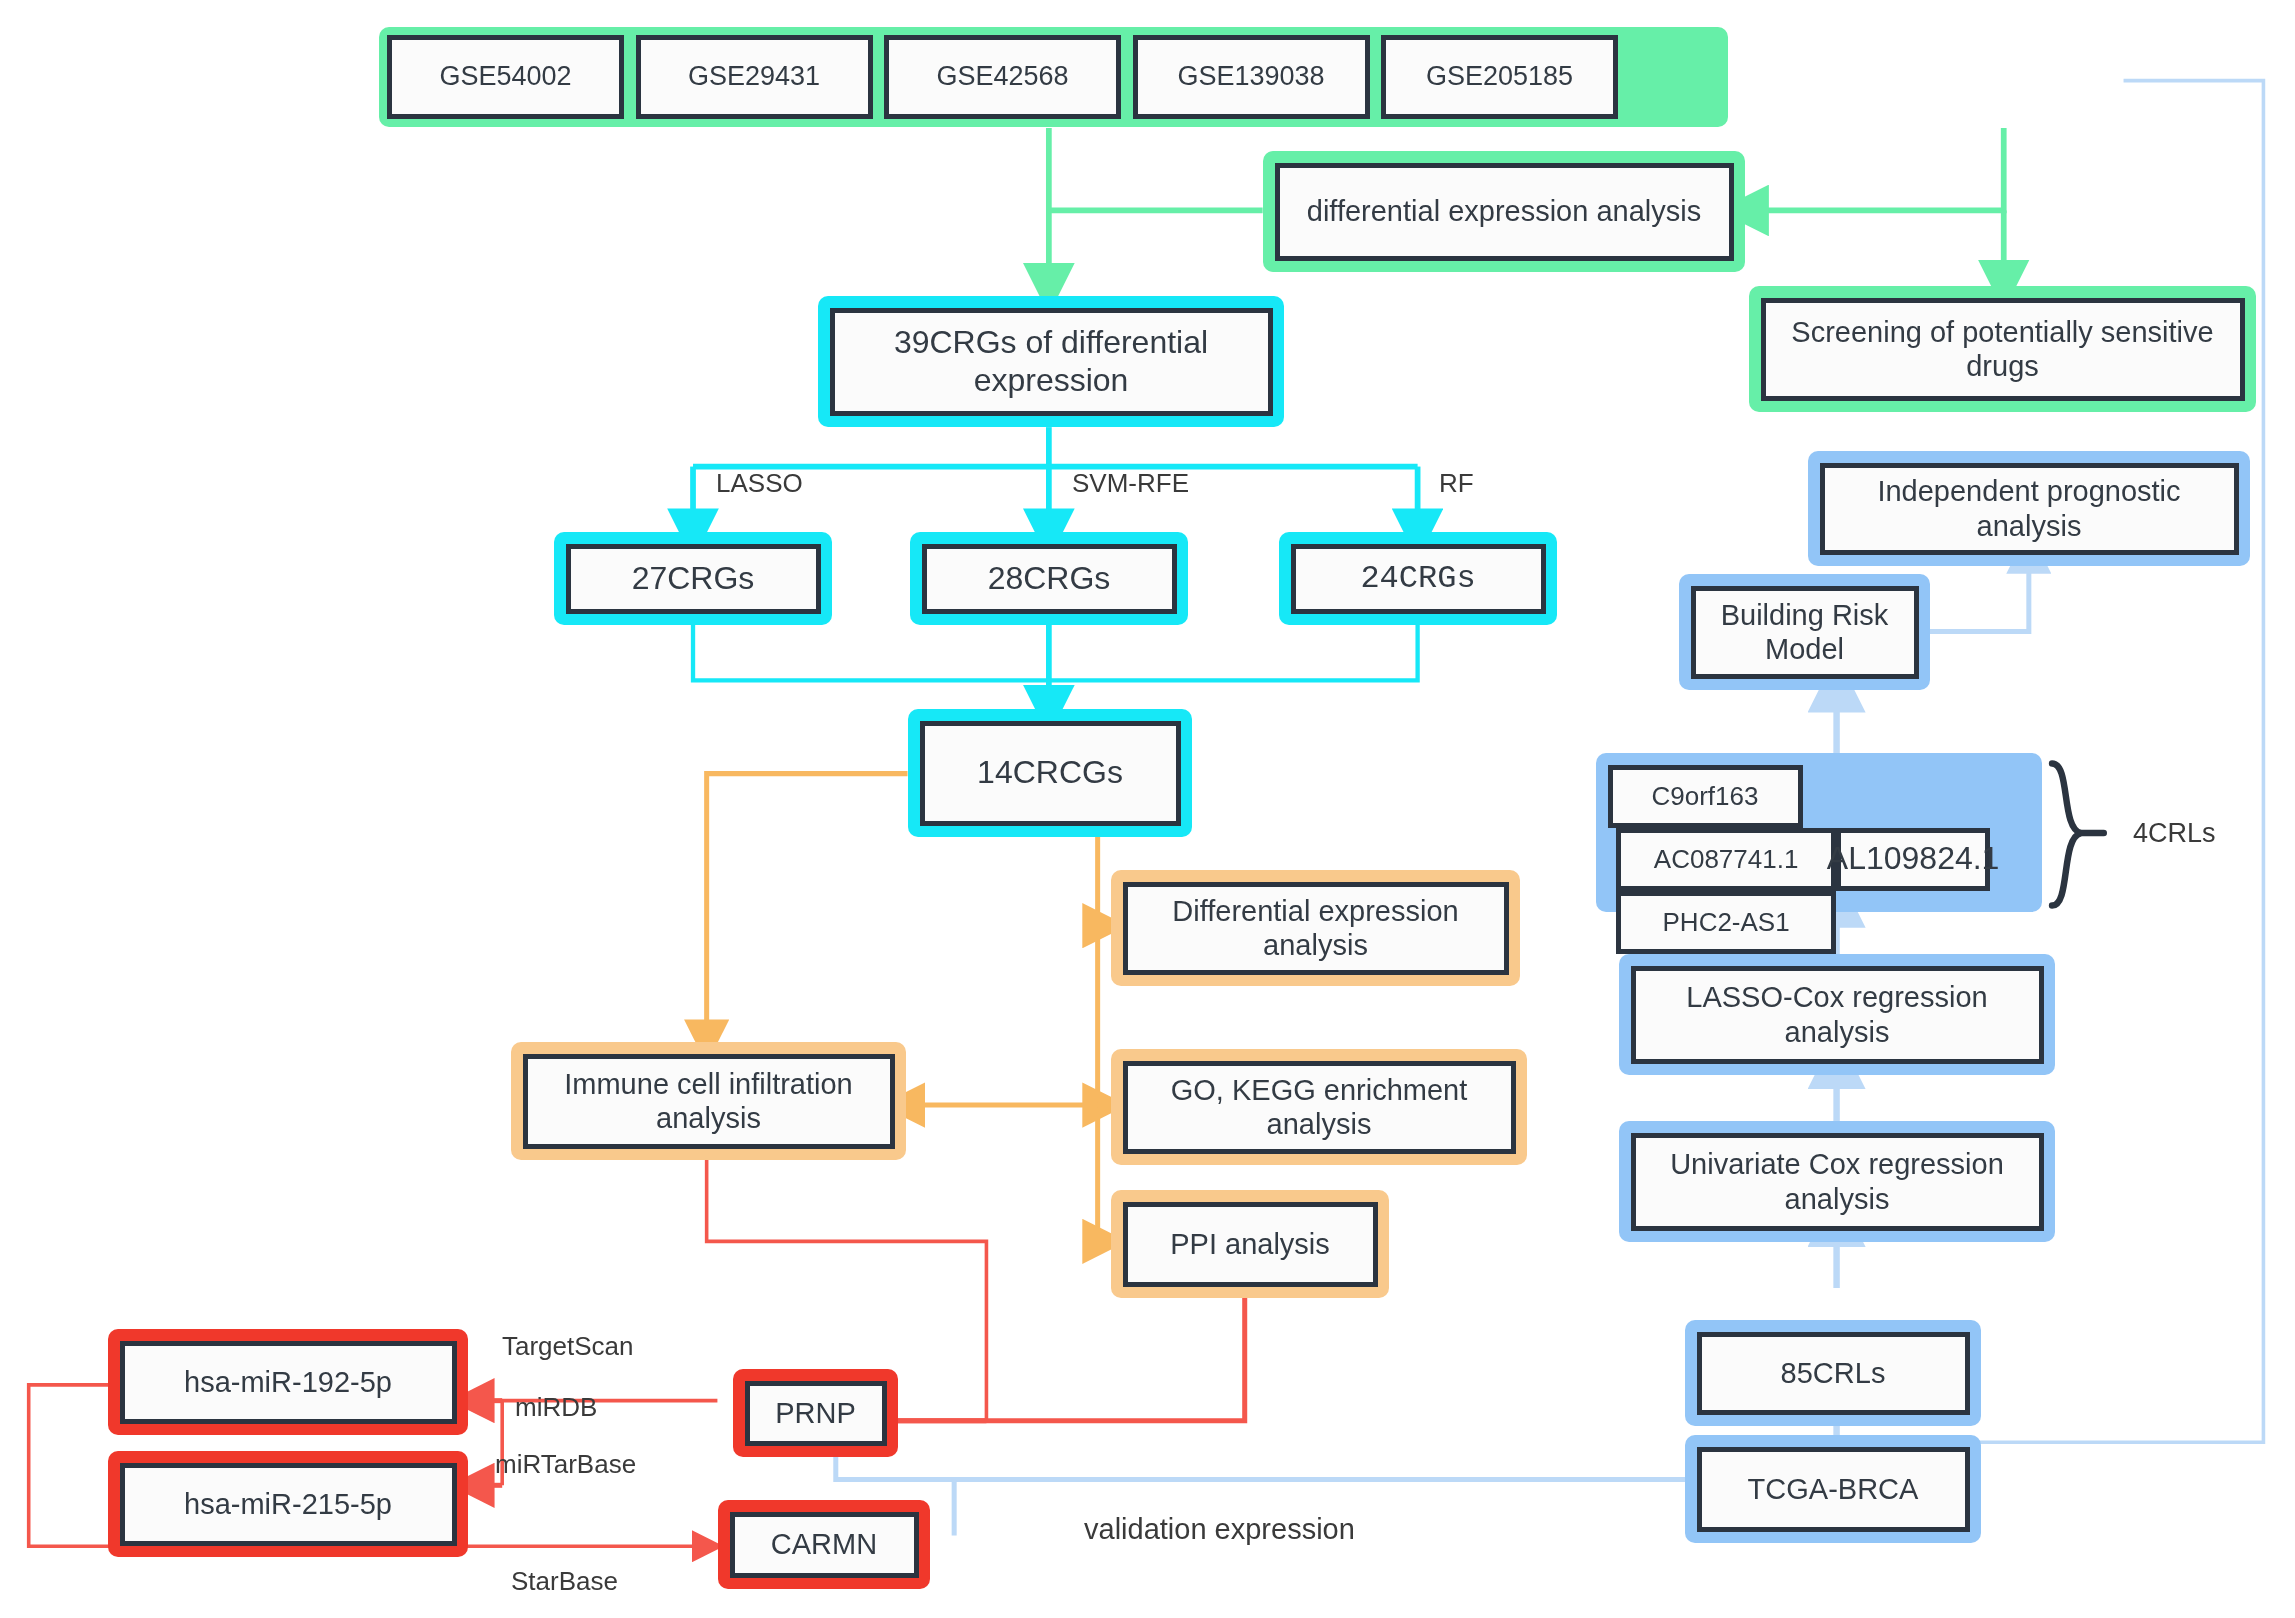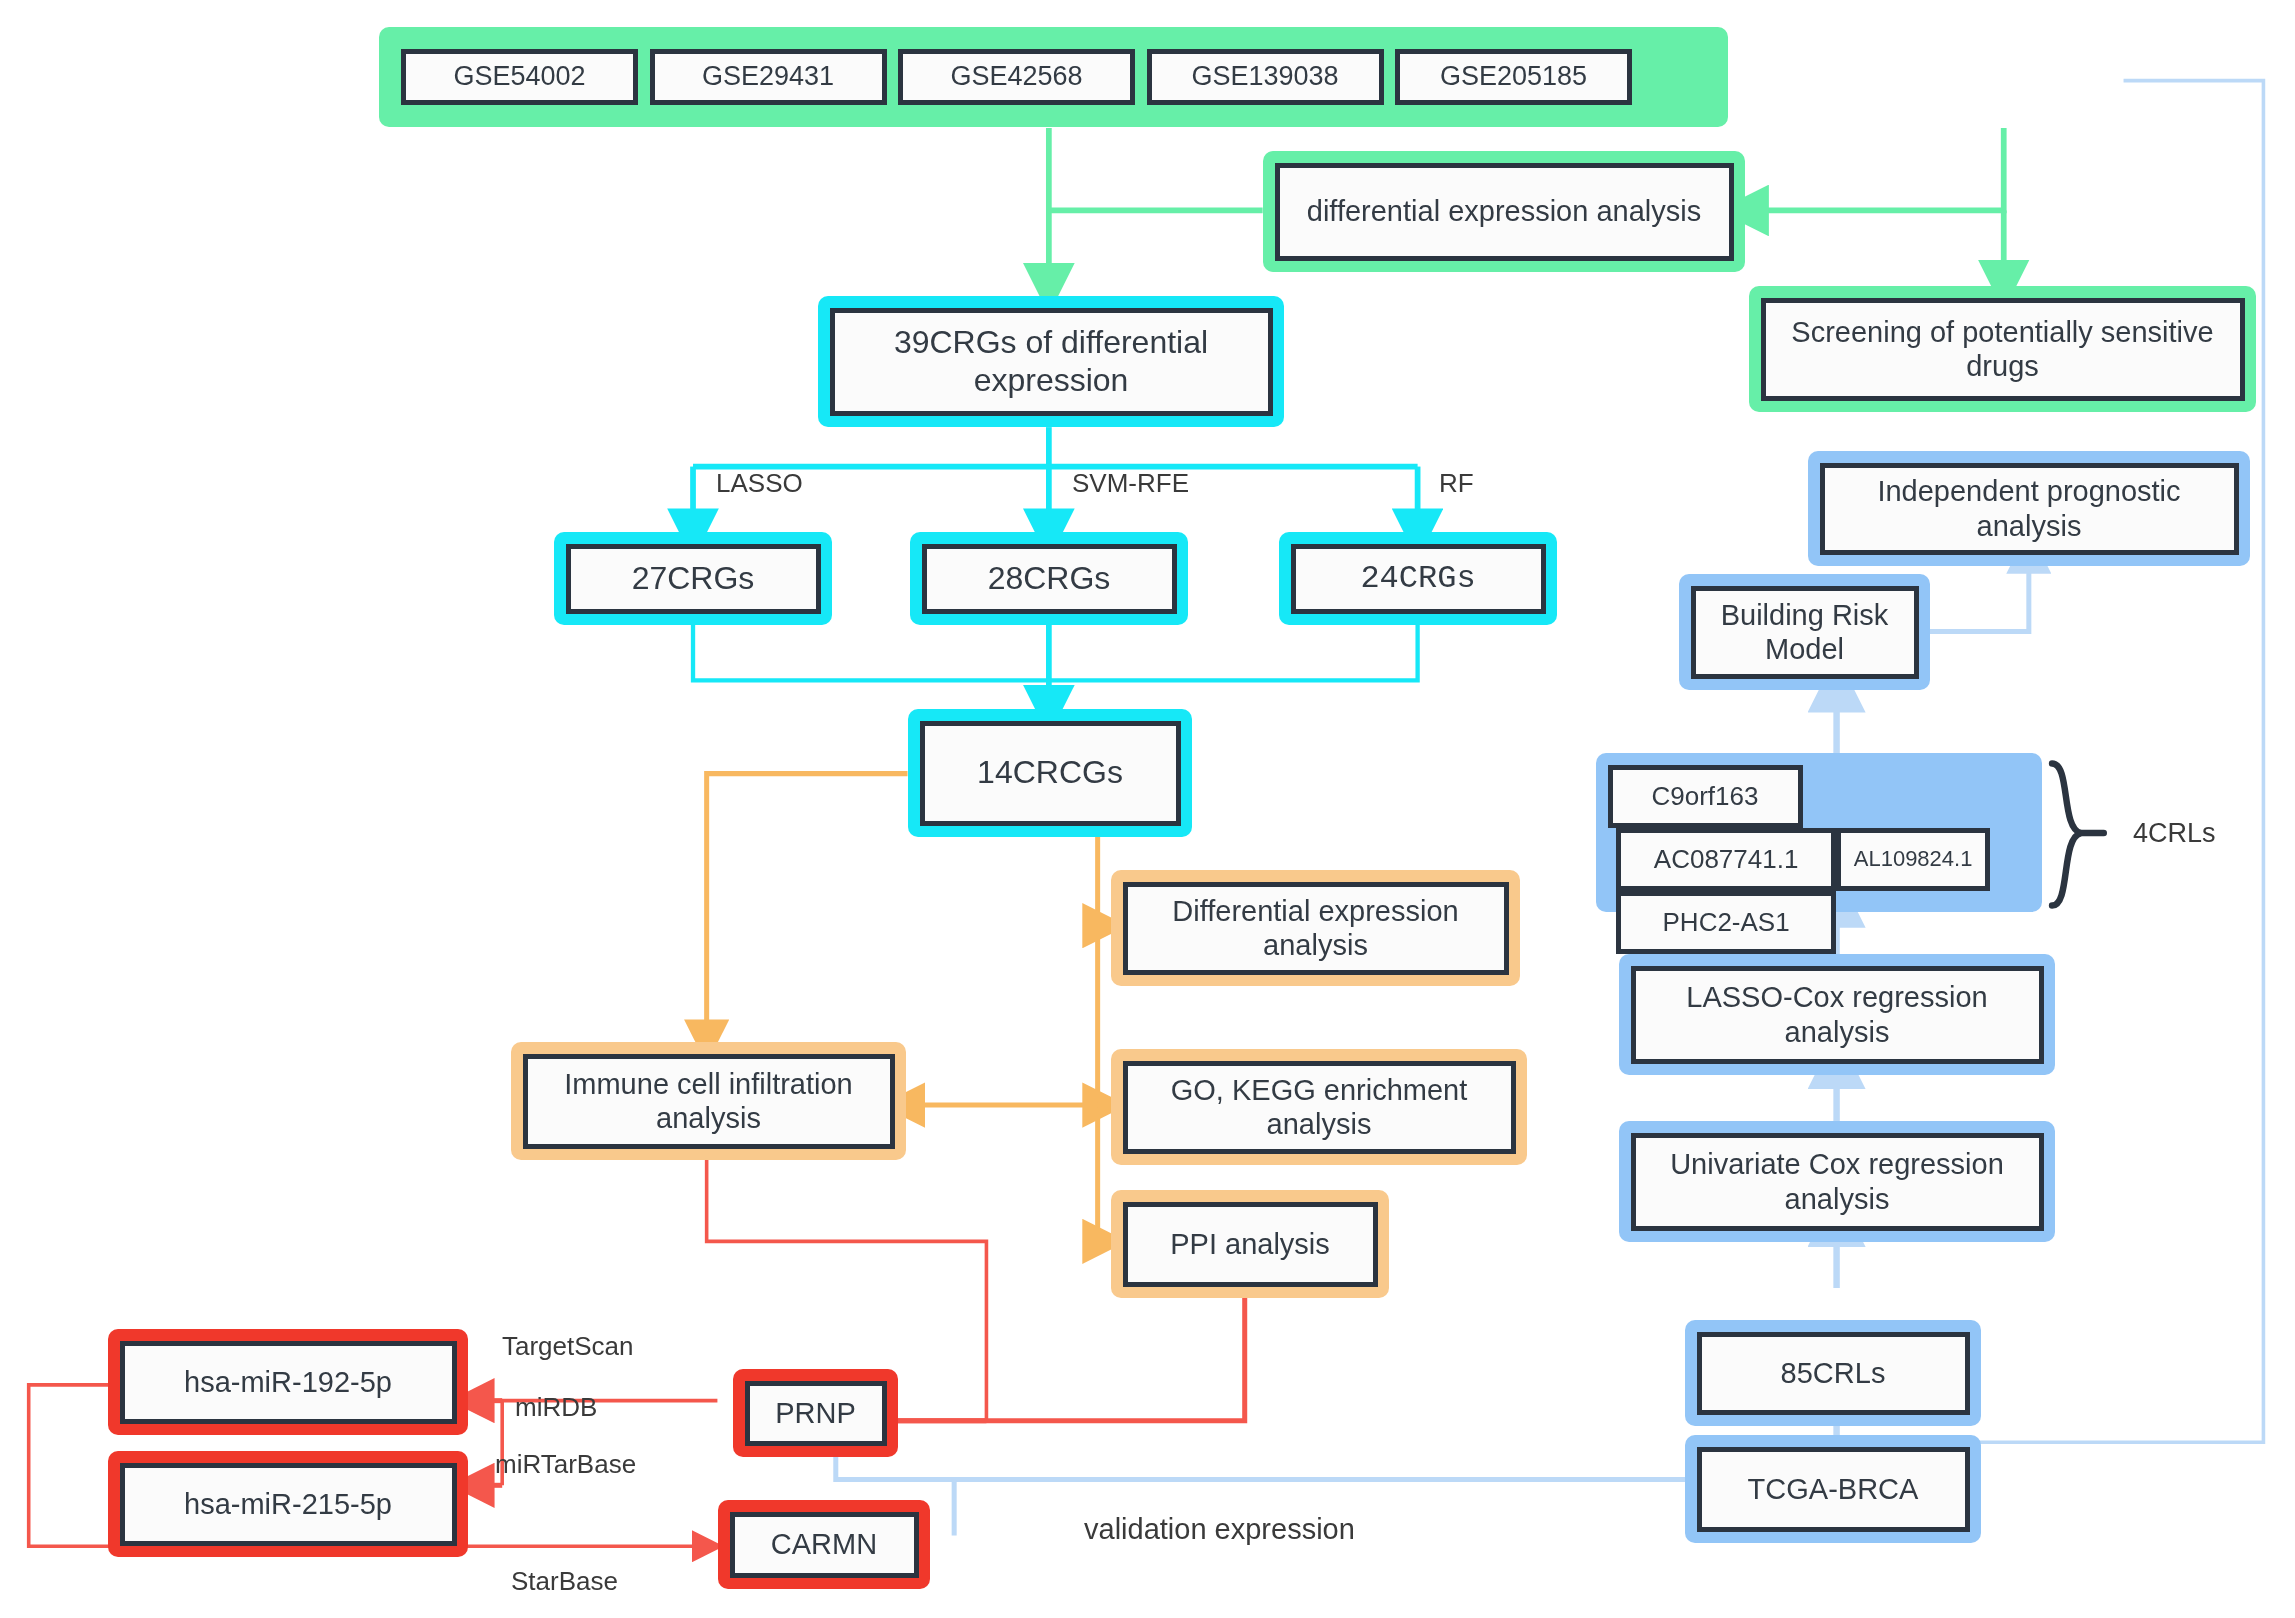--- a/index.html
+++ b/index.html
@@ -17,21 +17,21 @@
         line-height:1.18;padding:1.4px 4.3px;}
   .green{background:#66efa8;padding:11.5px;}
   .cyan {background:#16e8f7;padding:11.5px;}
   .orange{background:#f9c98c;padding:11.5px;}
   .red  {background:#f0382b;padding:11.5px;}
   .blue {background:#92c5f7;padding:11.5px;}
 
   
   .group{position:absolute;box-sizing:border-box;border-radius:10px;z-index:3;
          display:flex;}
-  .group.green{background:#66efa8;padding:22px;gap:11.5px;}
+  .group.green{background:#66efa8;padding:8px;gap:11.5px;}
   .group.blue{background:#92c5f7;padding:11.5px;}
   .group .cell{box-sizing:border-box;background:#fbfbfb;border:5px solid #2b3440;
         display:flex;align-items:center;justify-content:center;text-align:center;
         color:#333b44;line-height:1.18;} .f38{font-size:27px;} .f40{font-size:29px;}
   .f44{font-size:32px;} .f52{font-size:37px;font-weight:bold;}
 
   .edge-label{position:absolute;color:#3a3a3a;font-size:26px;white-space:nowrap;z-index:6;}
   .brace{position:absolute;z-index:5;}
 </style>
 </head>
@@ -190,21 +190,21 @@
     <div class="inner f40">Building Risk Model</div>
   </div>
 
   <div class="node blue" style="left:1808px;top:451px;width:442px;height:115px;">
     <div class="inner f40">Independent prognostic analysis</div>
   </div>
 
   <div class="group blue" style="left:1596px;top:753px;width:446px;height:159px;flex-wrap:wrap;align-content:space-between;">
     <div class="cell f36" style="width:195px;height:63px;font-size:26px;">C9orf163</div>
     <div class="cell f36" style="width:220px;height:63px;font-size:26px;margin-left:8.6px;">AC087741.1</div>
-    <div class="cell f36" style="width:154px;height:63px;font-size:22px;">AL109824.1</div>
+    <div class="cell f36" style="width:154px;height:63px;font-size:32px;">AL109824.1</div>
     <div class="cell f36" style="width:220px;height:63px;font-size:26px;margin-left:8.6px;">PHC2-AS1</div>
   </div>
 
   <svg class="brace" style="left:2042px;top:759px;width:79px;height:151px;" viewBox="0 0 110 210">
     <path d="M14,6 C40,6 26,96 54,103 C26,110 40,204 14,204" stroke="#2b3440" stroke-width="9" fill="none" stroke-linecap="round"></path>
     <path d="M54,103 L86,103" stroke="#2b3440" stroke-width="9" stroke-linecap="round"></path>
   </svg>
   <span class="edge-label" style="left:2133px;top:818px;font-size:27px;">4CRLs</span>
 
   <div class="node blue" style="left:1619px;top:954px;width:436px;height:121px;">

